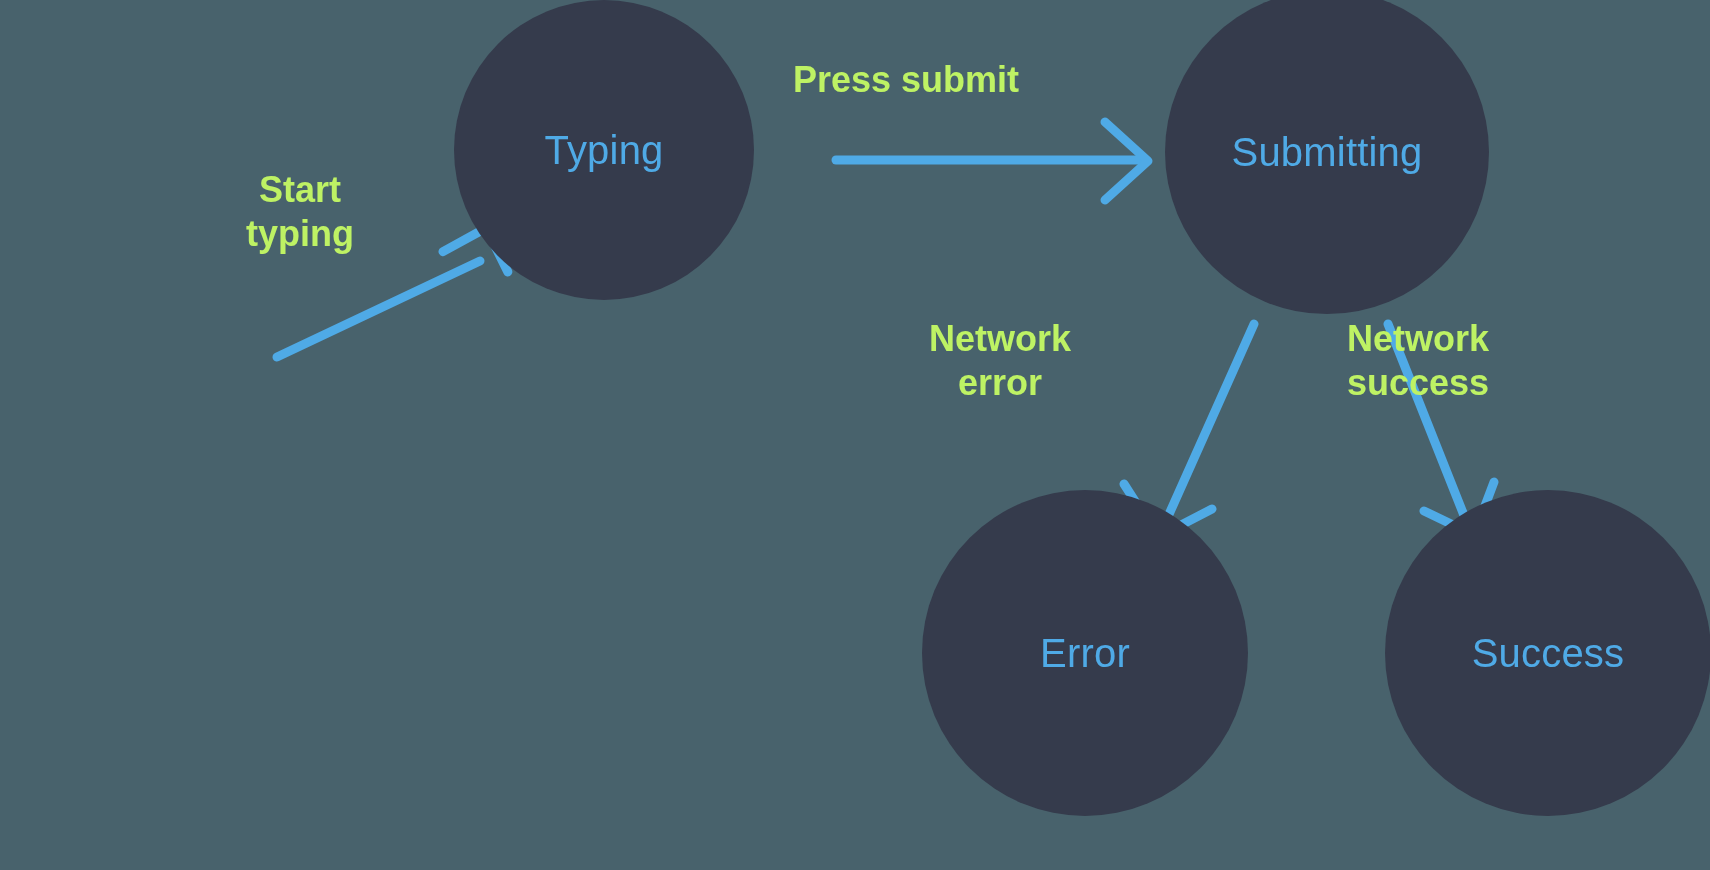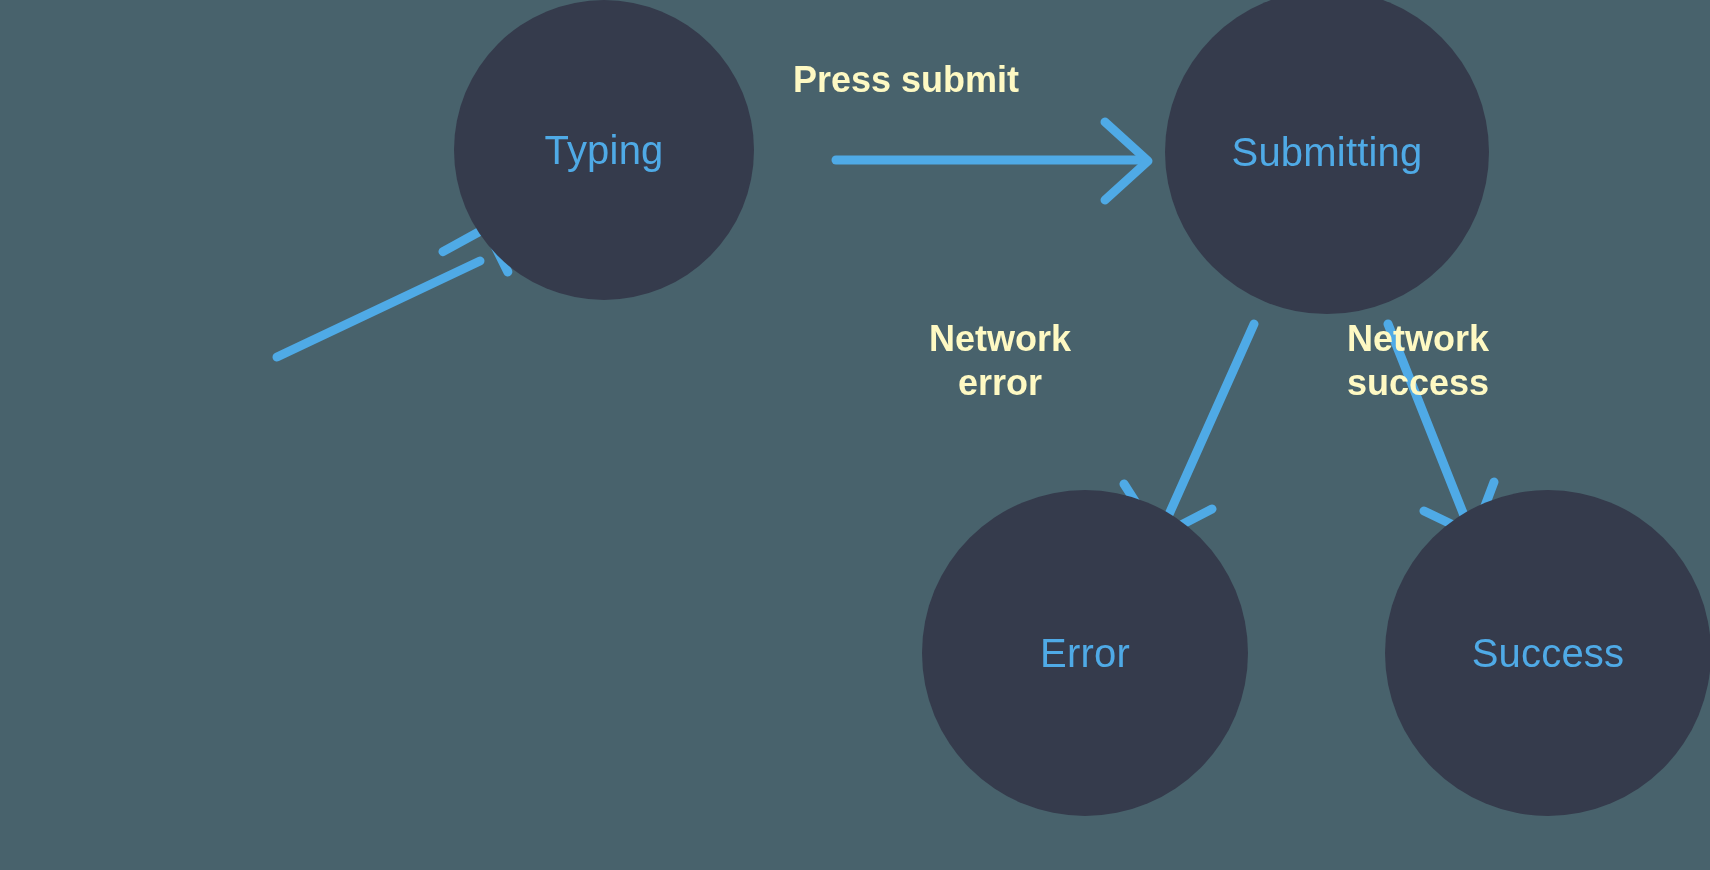--- a/index.html
+++ b/index.html
@@ -37,21 +37,21 @@
     font-size: 40px;
     font-weight: 400;
     letter-spacing: 0.2px;
     line-height: 1;
     white-space: nowrap;
     text-align: center;
     user-select: none;
   }
   .edge-label {
     position: absolute;
-    color: #fef9c3;
+    color: #bef264;
     font-size: 36px;
     font-weight: 700;
     line-height: 1.22;
     text-align: center;
     white-space: pre-line;
     user-select: none;
   }
 </style>
 </head>
 <body>
@@ -94,20 +94,22 @@
   </div>
 
   <div class="node" style="left:922px; top:490px; width:326px; height:326px;">
     <span class="node-label">Error</span>
   </div>
 
   <div class="node" style="left:1385px; top:490px; width:326px; height:326px;">
     <span class="node-label">Success</span>
   </div>
 
+  <div class="edge-label" style="left:200px; top:168px; width:200px;">Start
+typing</div>
 
   <div class="edge-label" style="left:766px; top:58px; width:280px;">Press submit</div>
 
   <div class="edge-label" style="left:900px; top:317px; width:200px;">Network
 error</div>
 
   <div class="edge-label" style="left:1318px; top:317px; width:200px;">Network
 success</div>
 
 </div>

